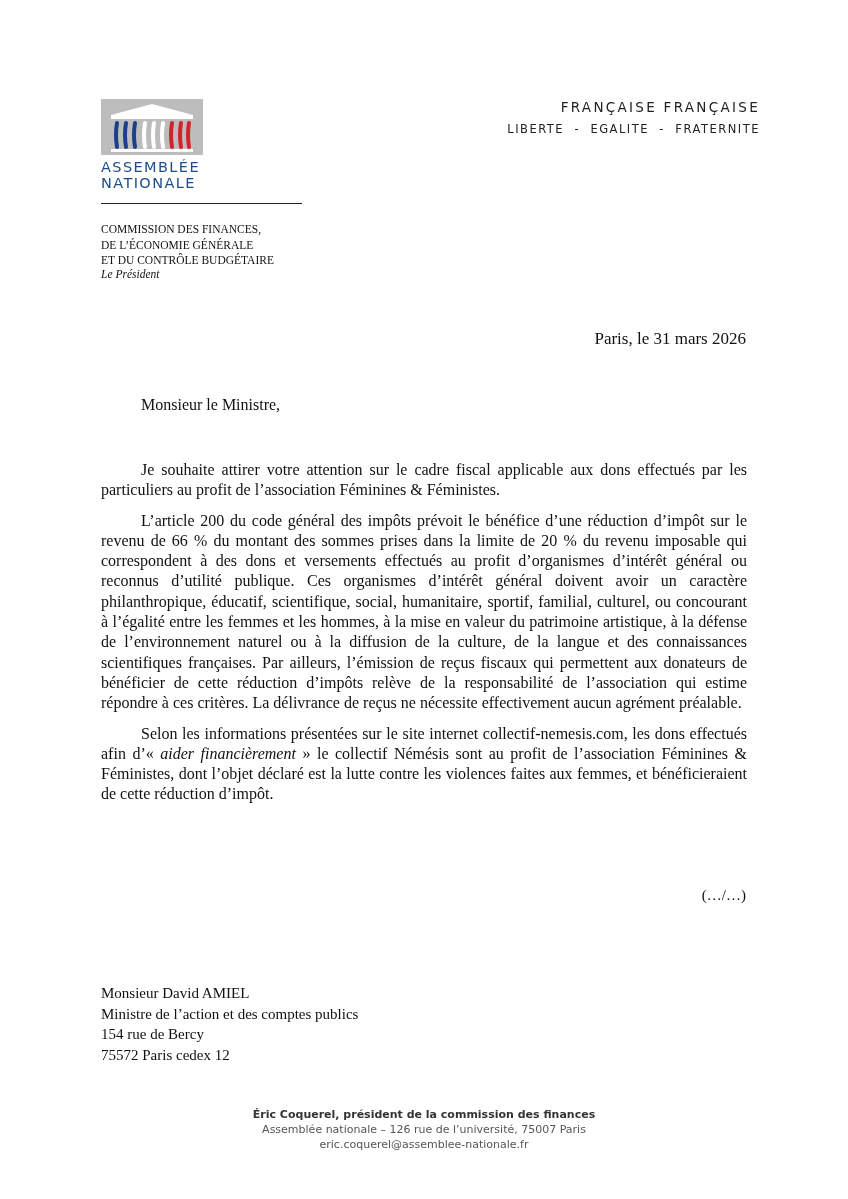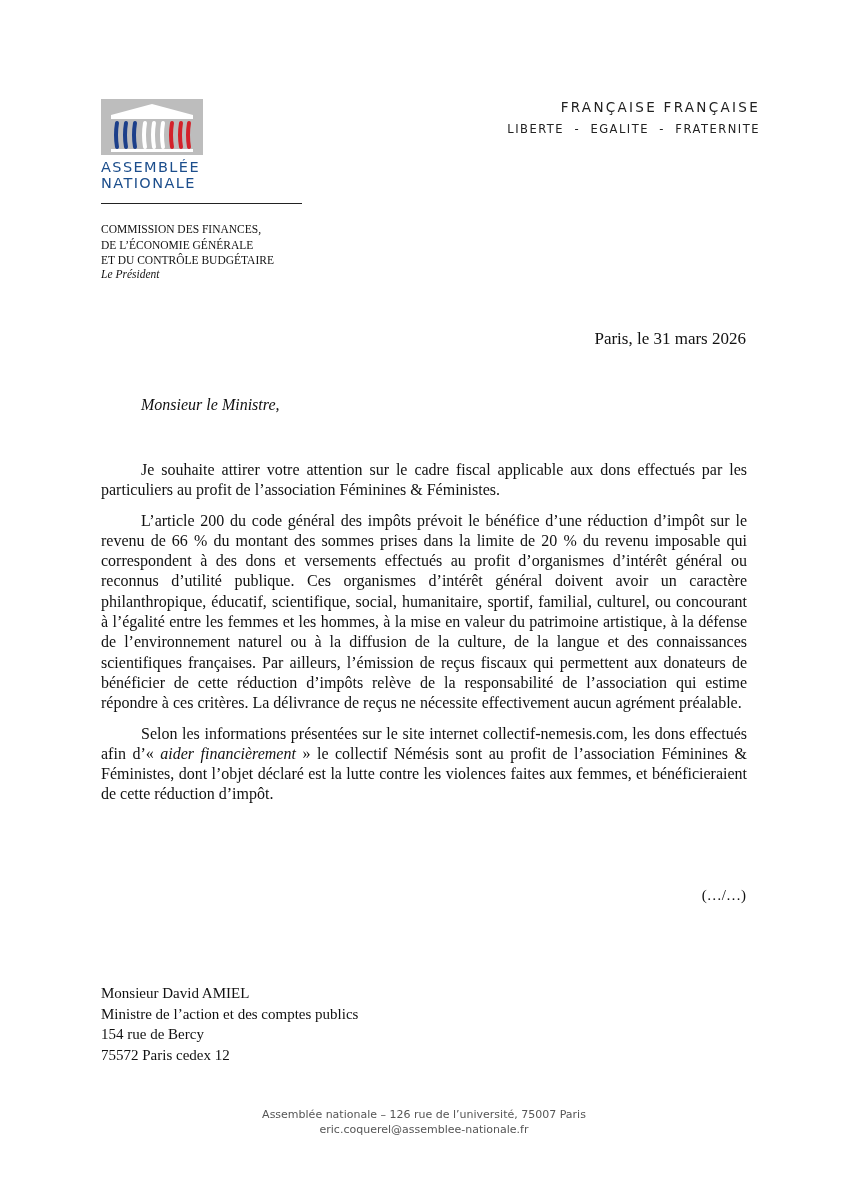--- a/index.html
+++ b/index.html
@@ -13,21 +13,21 @@
 
   #header-rule { position: absolute; left: 101px; top: 203px; width: 201px; height: 0; border-top: 1px solid #222; }
   #commission { position: absolute; left: 101px; top: 222px; font-size: 11.5px; line-height: 15.5px; color: #111; }
   #president-role { position: absolute; left: 101px; top: 268px; font-size: 11.5px; font-style: italic; }
 
   #republic { position: absolute; right: 88px; top: 97px; text-align: right; color: #222; }
   #republic-title { font-size: 13.5px; letter-spacing: 2.3px; line-height: 20px; }
   #republic-motto { font-size: 11.5px; letter-spacing: 1.5px; line-height: 18px; margin-top: 3px; }
 
   #date-line { position: absolute; right: 102px; top: 285px; font-size: 17px; margin-top: 44px; }
-  #salutation { position: absolute; left: 141px; top: 396px; font-size: 16px; font-style: italic; }
+  #salutation { position: absolute; left: 141px; top: 396px; font-size: 16px; }
 
   #body { position: absolute; left: 101px; top: 460px; width: 646px; font-size: 16px; line-height: 20.3px; text-align: justify; }
   #body p { margin: 0 0 10px 0; text-indent: 40px; }
 
   #continued { position: absolute; right: 102px; top: 887px; font-size: 15px; }
 
   #recipient { position: absolute; left: 101px; top: 983px; font-size: 15px; line-height: 20.5px; }
 
   #footer { position: absolute; left: 0; width: 848px; top: 1107px; text-align: center; font-size: 11px; line-height: 15px; color: #555; }
   #footer .name { color: #333; font-weight: bold; }
@@ -88,15 +88,16 @@
 <div id="continued" class="serif">(…/…)</div>
 
 <div id="recipient" class="serif">
   <div>Monsieur David AMIEL</div>
   <div>Ministre de l’action et des comptes publics</div>
   <div>154 rue de Bercy</div>
   <div>75572 Paris cedex 12</div>
 </div>
 
 <div id="footer" class="sans">
+  <div class="name">Éric Coquerel, président de la commission des finances</div>
   <div>Assemblée nationale – 126 rue de l’université, 75007 Paris</div>
   <div>eric.coquerel@assemblee-nationale.fr</div>
 </div>
 
 </body></html>

